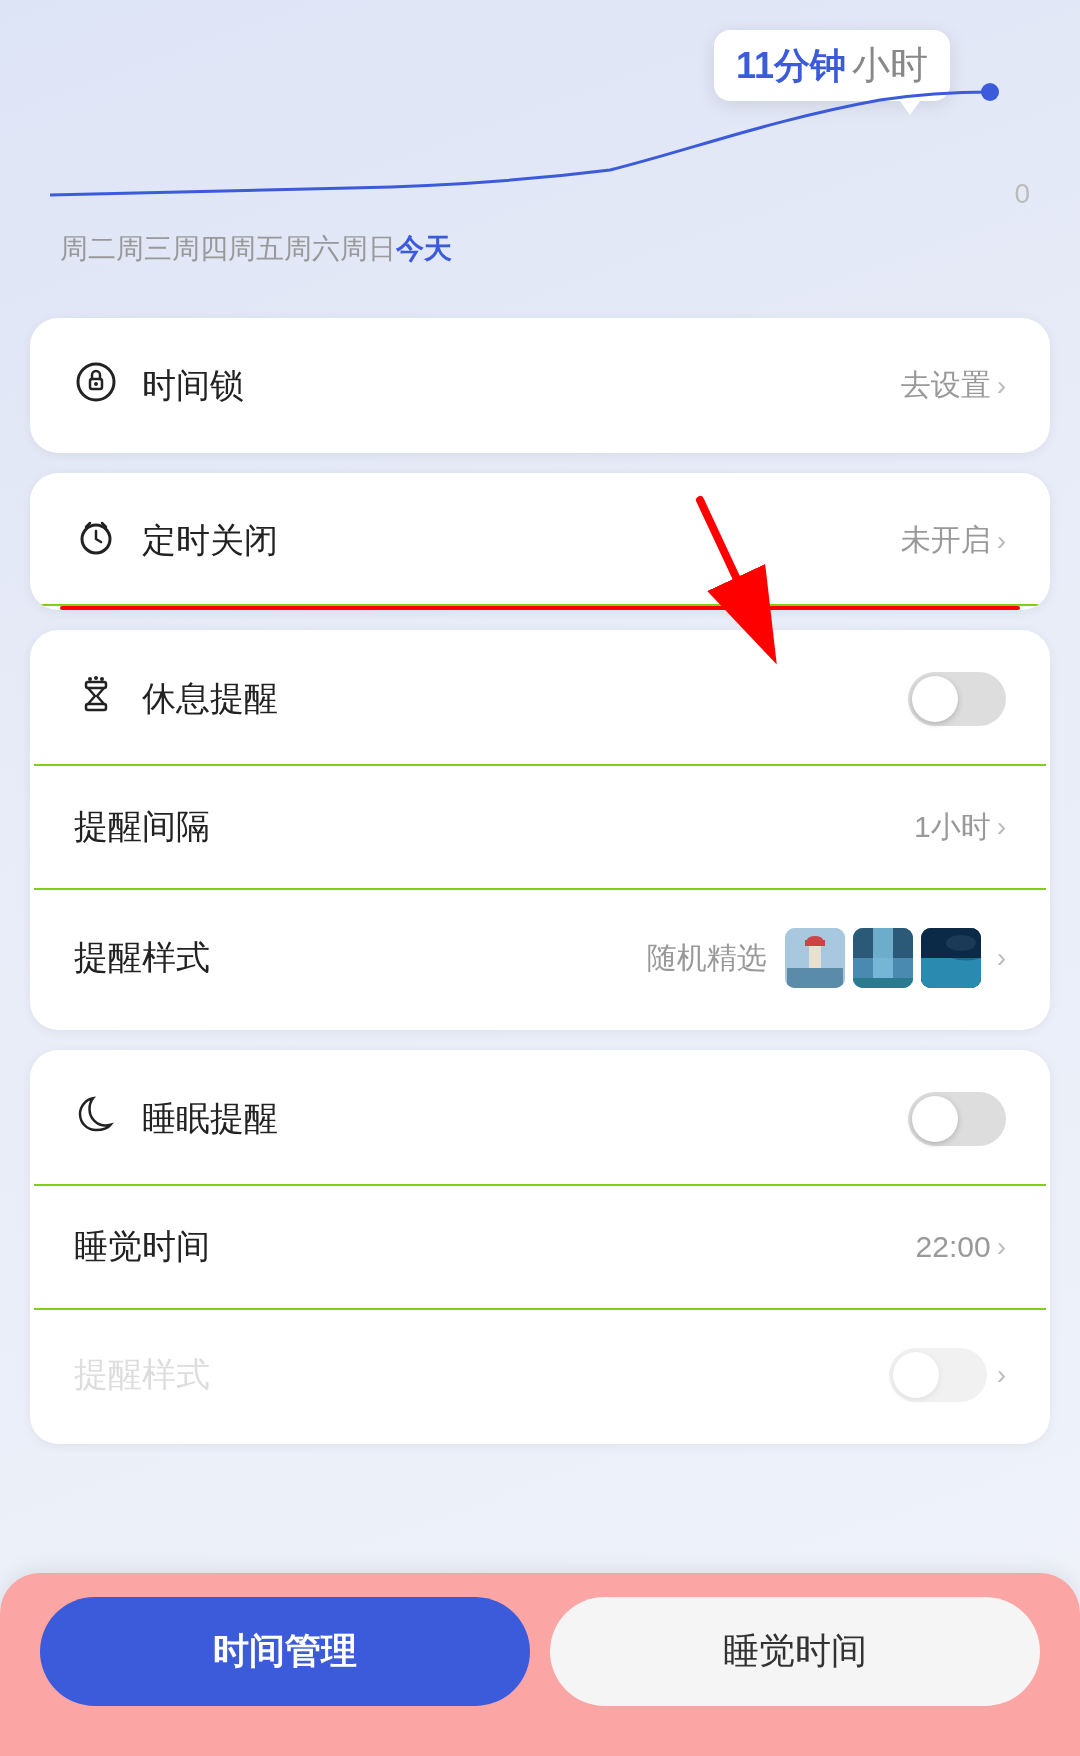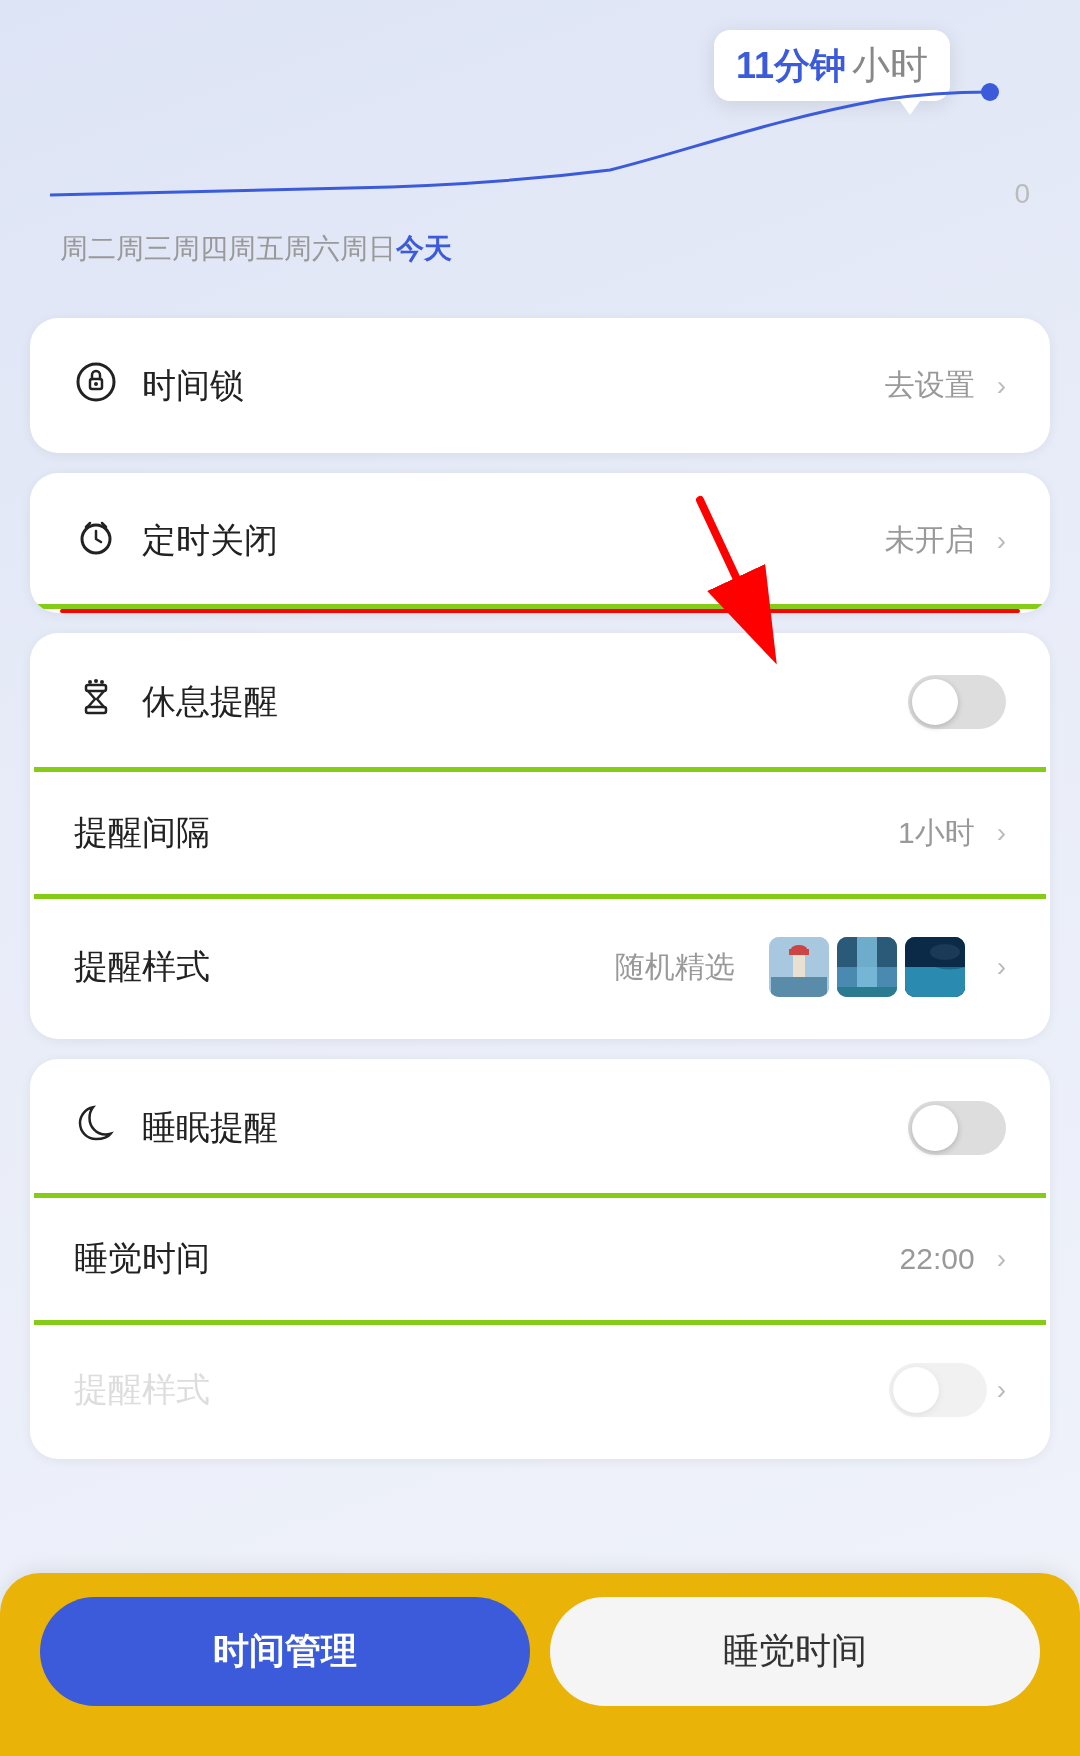--- a/index.html
+++ b/index.html
@@ -94,21 +94,21 @@
       margin: 0 30px 20px 30px;
       padding: 4px;
       overflow: hidden;
       box-shadow: 0 2px 12px rgba(0,0,0,0.06);
     }
 
     .card-row {
       display: flex;
       align-items: center;
       padding: 38px 40px;
-      border-bottom: 5px solid #84cc16;
+      border-bottom: 2px solid #84cc16;
     }
     .card-row:last-child {
       border-bottom: none;
     }
 
     .row-icon {
       font-size: 44px;
       margin-right: 24px;
       line-height: 1;
       color: #222;
@@ -119,21 +119,21 @@
       color: #222;
       font-weight: 500;
       flex: 1;
     }
 
     .row-value {
       font-size: 30px;
       color: #999;
       display: flex;
       align-items: center;
-      gap: 22px;
+      gap: 6px;
     }
 
     .row-value .chevron {
       font-size: 28px;
       color: #bbb;
     }
 
     
     .toggle {
       width: 98px;
@@ -184,21 +184,21 @@
       background: red;
       border-radius: 2px;
     }
 
     
     .bottom-bar {
       position: fixed;
       bottom: 0;
       left: 0;
       width: 1080px;
-      background: #eab308;
+      background: #fca5a5;
       border-radius: 40px 40px 0 0;
       display: flex;
       align-items: center;
       padding: 24px 40px 50px 40px;
       gap: 20px;
       box-shadow: 0 -4px 20px rgba(0,0,0,0.08);
       z-index: 100;
     }
 
     .nav-btn-active {

